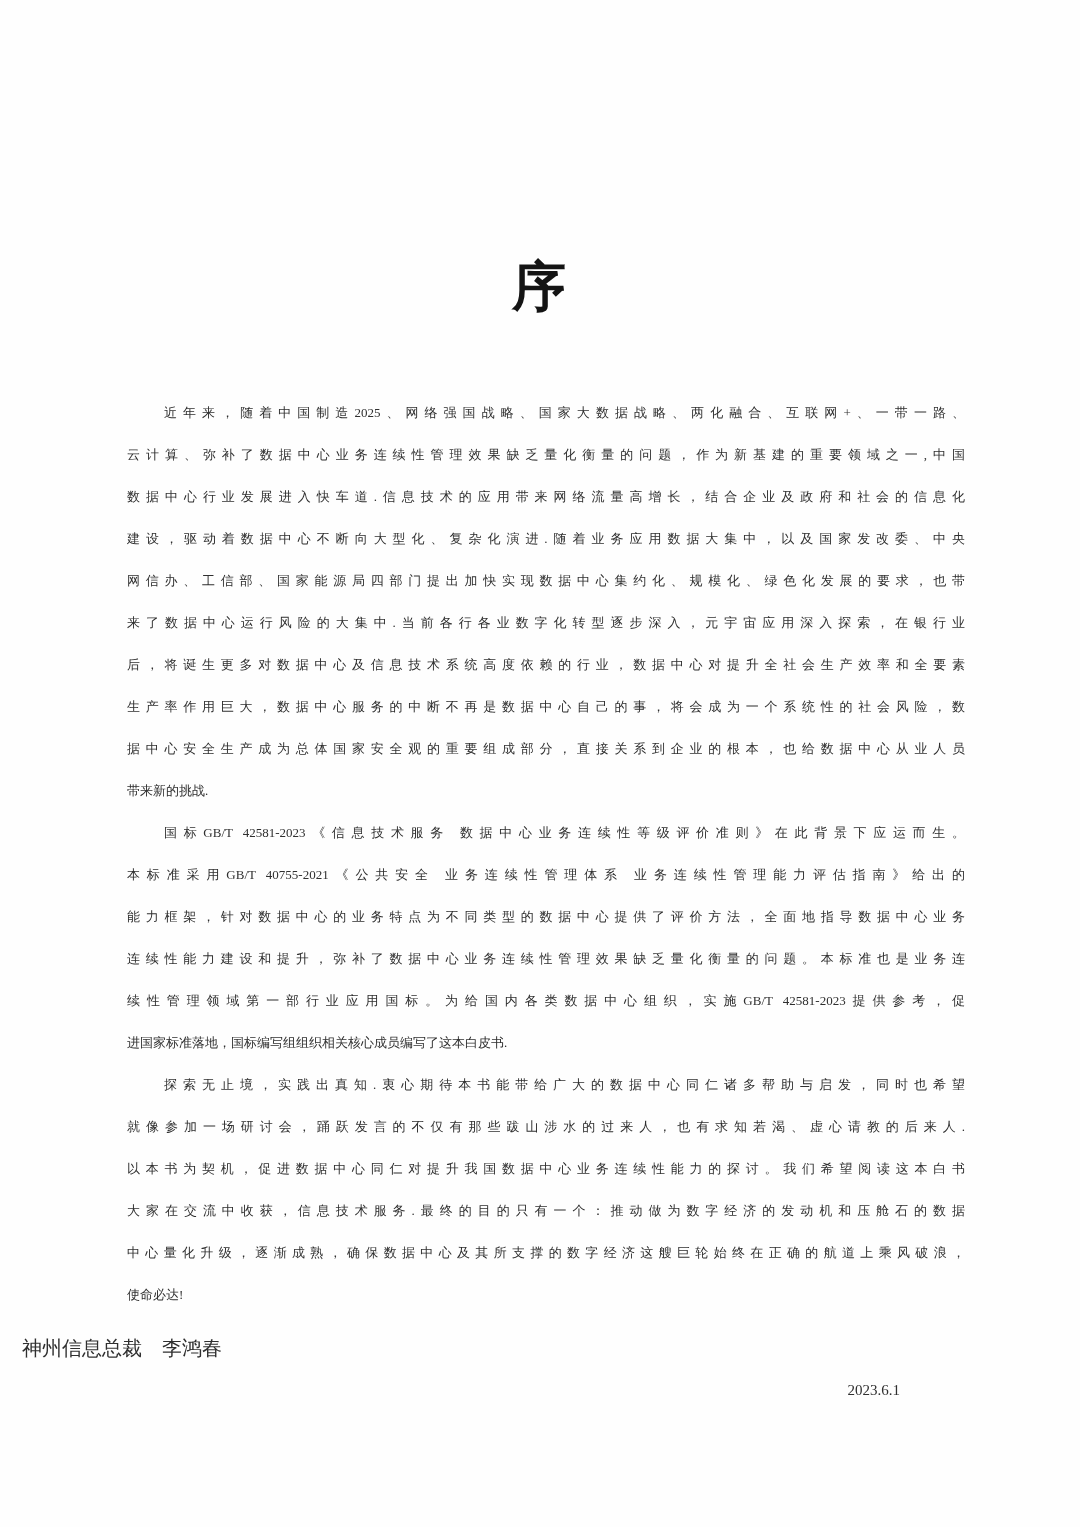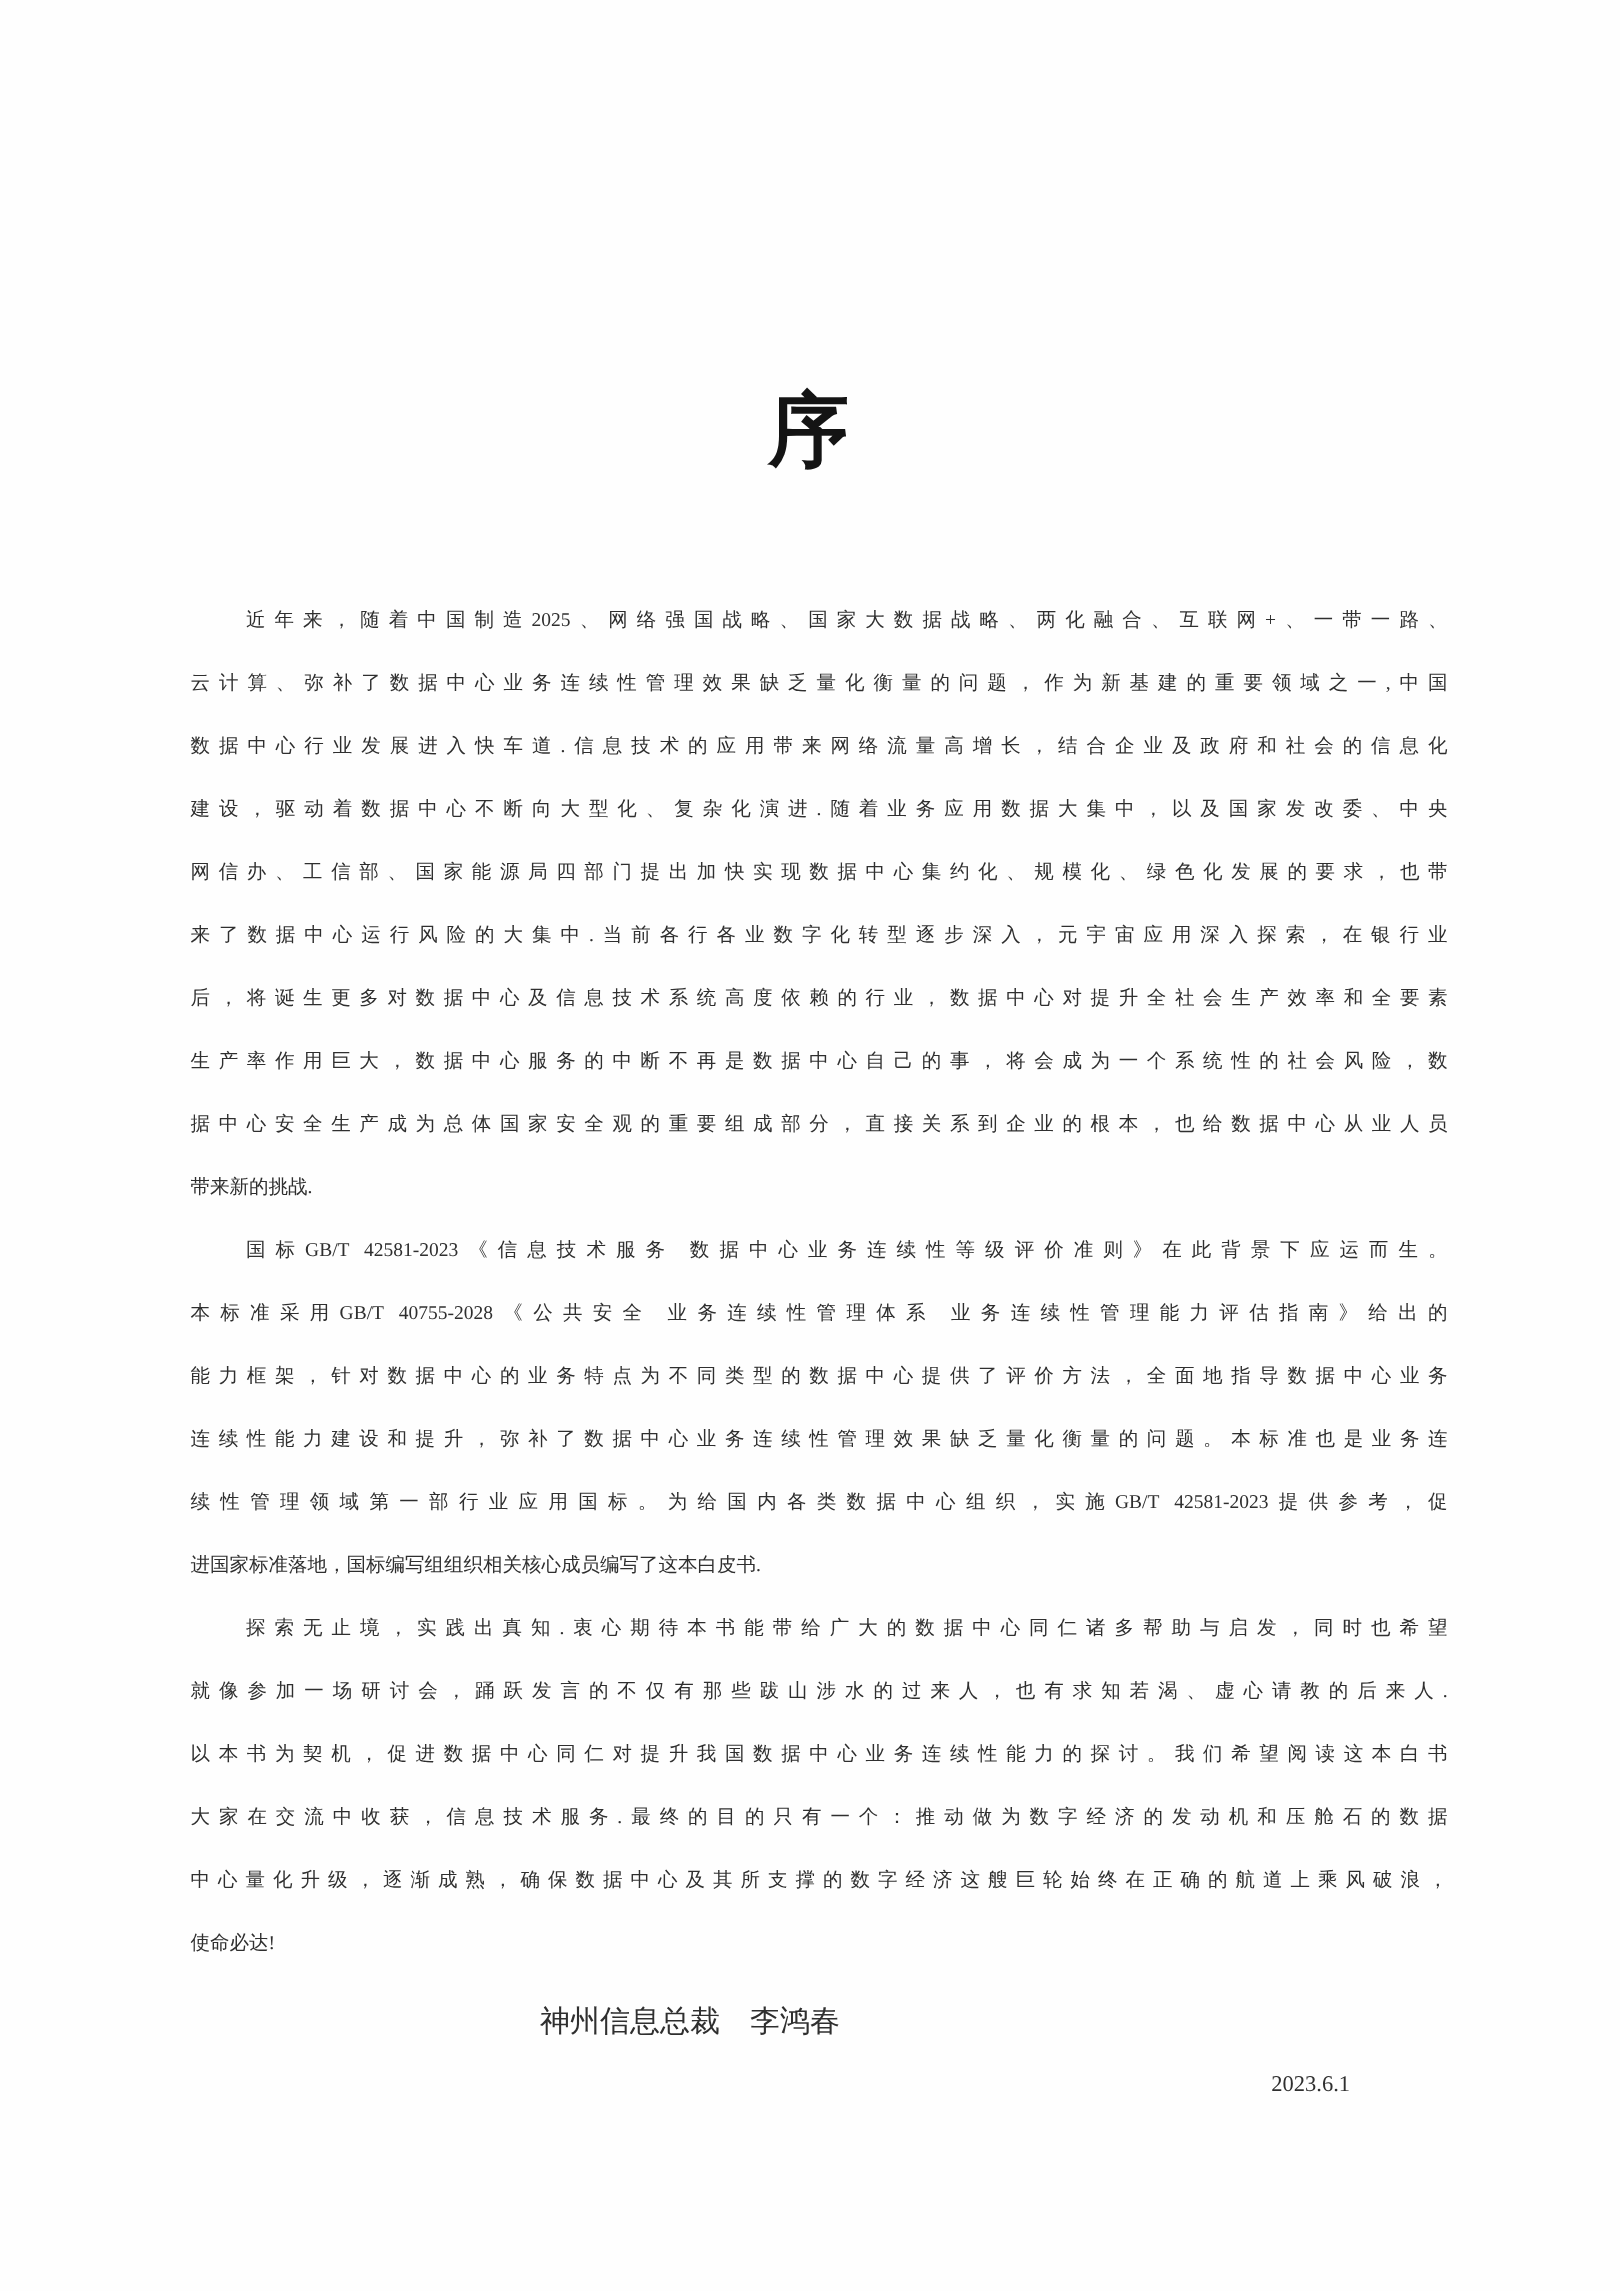--- a/index.html
+++ b/index.html
@@ -44,24 +44,25 @@
   }
   .line.indent {
     padding-left: 37px;
   }
   .line.para-end {
     text-align-last: left;
   }
   .doc-signature {
     margin-top: 18px;
     padding-right: 160px;
-    text-align: center;
+    text-align: left;
     font-size: 20px;
     line-height: 28px;
     color: #2f2f2f;
+    padding-left: 22px;
   }
   .doc-date {
     margin-top: 15px;
     padding-right: 180px;
     text-align: right;
     font-size: 15px;
     line-height: 26px;
     color: #2f2f2f;
   }
 </style>
@@ -76,21 +77,21 @@
       <div class="line">云计算、弥补了数据中心业务连续性管理效果缺乏量化衡量的问题，作为新基建的重要领域之一,中国</div>
       <div class="line">数据中心行业发展进入快车道.信息技术的应用带来网络流量高增长，结合企业及政府和社会的信息化</div>
       <div class="line">建设，驱动着数据中心不断向大型化、复杂化演进.随着业务应用数据大集中，以及国家发改委、中央</div>
       <div class="line">网信办、工信部、国家能源局四部门提出加快实现数据中心集约化、规模化、绿色化发展的要求，也带</div>
       <div class="line">来了数据中心运行风险的大集中.当前各行各业数字化转型逐步深入，元宇宙应用深入探索，在银行业</div>
       <div class="line">后，将诞生更多对数据中心及信息技术系统高度依赖的行业，数据中心对提升全社会生产效率和全要素</div>
       <div class="line">生产率作用巨大，数据中心服务的中断不再是数据中心自己的事，将会成为一个系统性的社会风险，数</div>
       <div class="line">据中心安全生产成为总体国家安全观的重要组成部分，直接关系到企业的根本，也给数据中心从业人员</div>
       <div class="line para-end">带来新的挑战.</div>
       <div class="line indent">国标GB/T 42581-2023《信息技术服务 数据中心业务连续性等级评价准则》在此背景下应运而生。</div>
-      <div class="line">本标准采用GB/T 40755-2028《公共安全 业务连续性管理体系 业务连续性管理能力评估指南》给出的</div>
+      <div class="line">本标准采用GB/T 40755-2021《公共安全 业务连续性管理体系 业务连续性管理能力评估指南》给出的</div>
       <div class="line">能力框架，针对数据中心的业务特点为不同类型的数据中心提供了评价方法，全面地指导数据中心业务</div>
       <div class="line">连续性能力建设和提升，弥补了数据中心业务连续性管理效果缺乏量化衡量的问题。本标准也是业务连</div>
       <div class="line">续性管理领域第一部行业应用国标。为给国内各类数据中心组织，实施GB/T 42581-2023提供参考，促</div>
       <div class="line para-end">进国家标准落地，国标编写组组织相关核心成员编写了这本白皮书.</div>
       <div class="line indent">探索无止境，实践出真知.衷心期待本书能带给广大的数据中心同仁诸多帮助与启发，同时也希望</div>
       <div class="line">就像参加一场研讨会，踊跃发言的不仅有那些跋山涉水的过来人，也有求知若渴、虚心请教的后来人.</div>
       <div class="line">以本书为契机，促进数据中心同仁对提升我国数据中心业务连续性能力的探讨。我们希望阅读这本白书</div>
       <div class="line">大家在交流中收获，信息技术服务.最终的目的只有一个：推动做为数字经济的发动机和压舱石的数据</div>
       <div class="line">中心量化升级，逐渐成熟，确保数据中心及其所支撑的数字经济这艘巨轮始终在正确的航道上乘风破浪，</div>
       <div class="line para-end">使命必达!</div>

